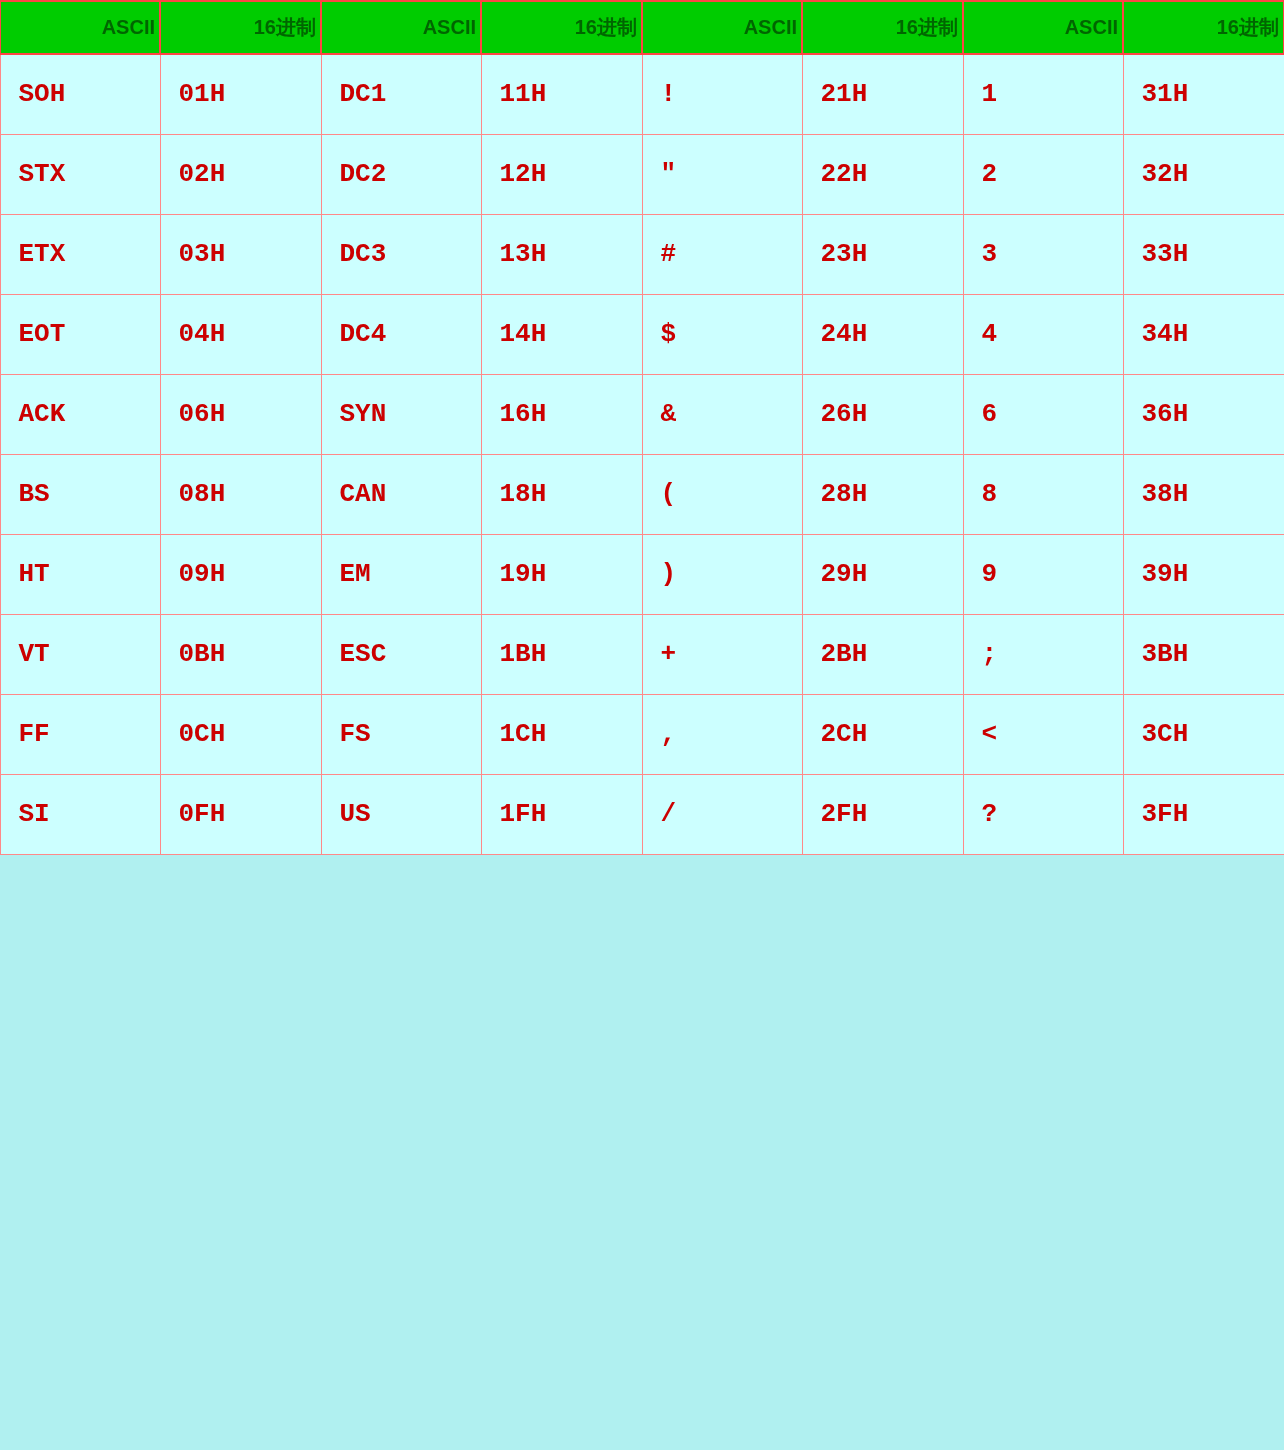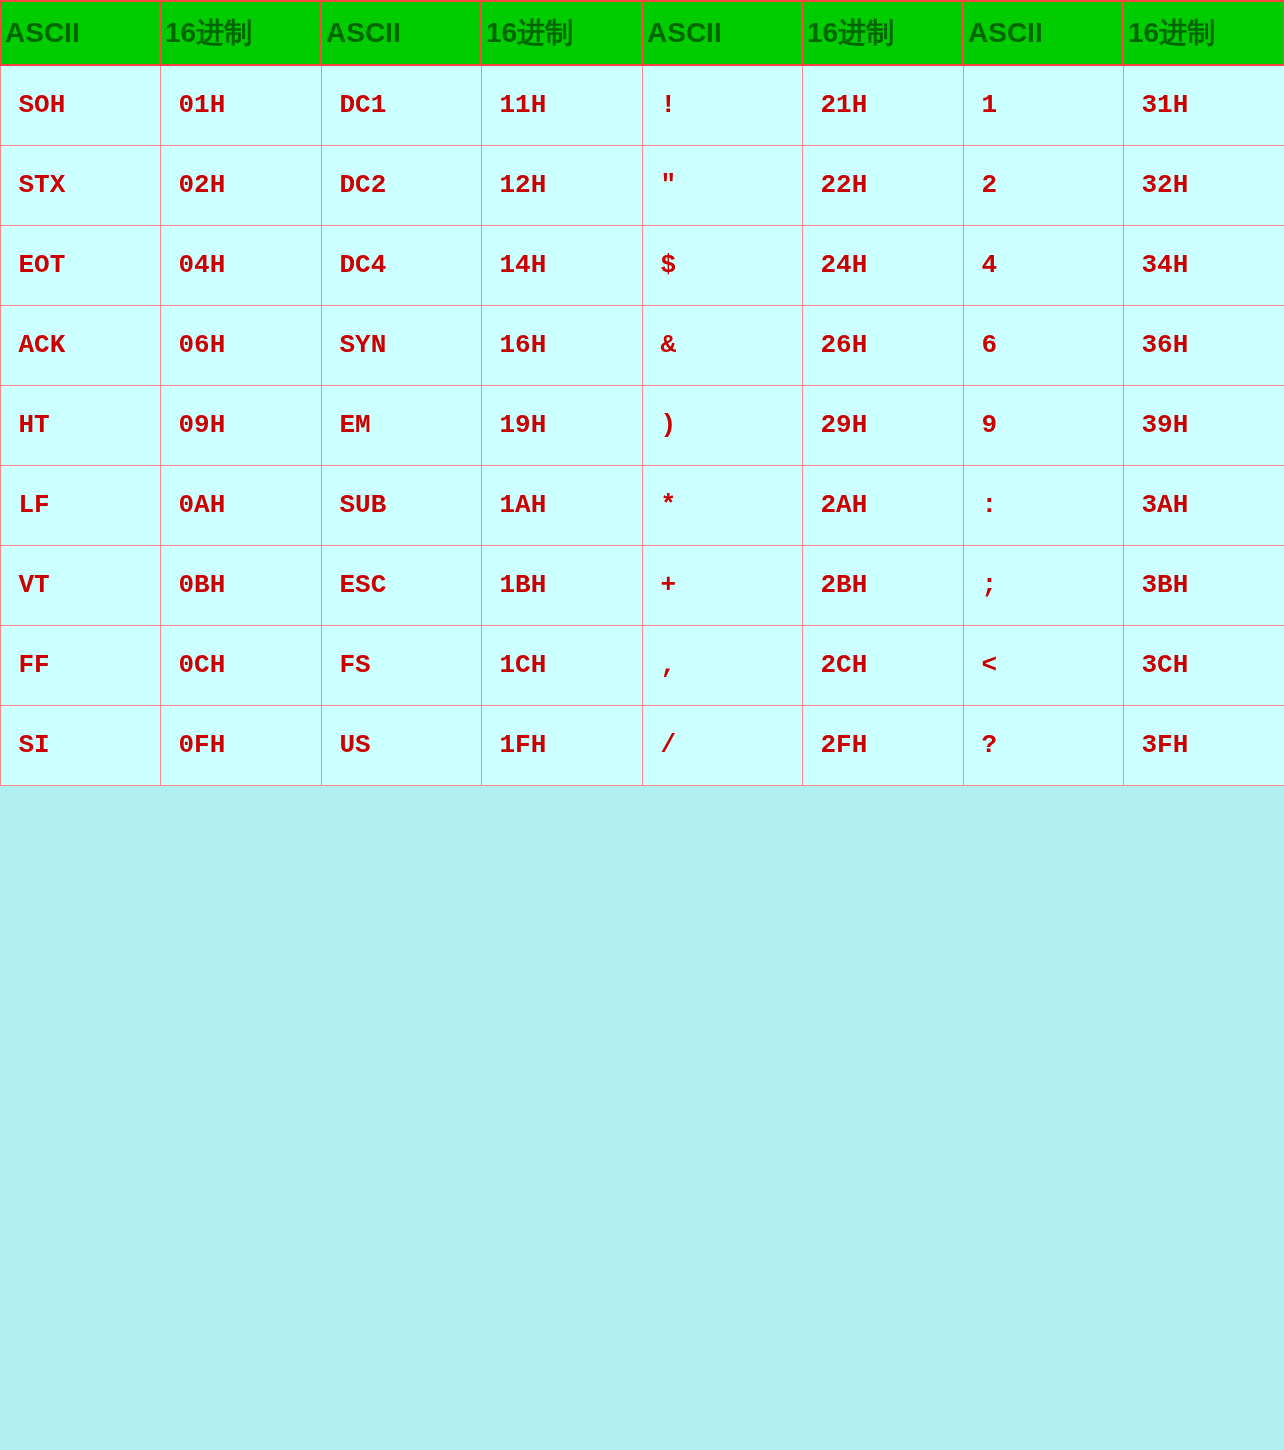--- a/index.html
+++ b/index.html
@@ -13,24 +13,24 @@
       padding: 0;
     }
     table {
       width: 1284px;
       border-collapse: collapse;
       table-layout: fixed;
     }
     th {
       background: #00cc00;
       color: #006600;
-      font-size: 28px;
+      font-size: 20px;
       font-weight: 900;
       font-family: Arial Black, Arial, sans-serif;
-      text-align: left;
+      text-align: right;
       padding: 12px 4px;
       border: 2px solid #ff4444;
     }
     td {
       background: #ccffff;
       color: #cc0000;
       font-size: 26px;
       font-weight: bold;
       font-family: 'Courier New', Courier, monospace;
       text-align: left;
@@ -89,58 +89,68 @@
         <td>STX</td>
         <td>02H</td>
         <td>DC2</td>
         <td>12H</td>
         <td>″</td>
         <td>22H</td>
         <td>2</td>
         <td>32H</td>
       </tr>
       <tr>
+        <td>ETX</td>
+        <td>03H</td>
+        <td>DC3</td>
+        <td>13H</td>
+        <td>#</td>
+        <td>23H</td>
+        <td>3</td>
+        <td>33H</td>
+      </tr>
+      <tr>
         <td>EOT</td>
         <td>04H</td>
         <td>DC4</td>
         <td>14H</td>
         <td>$</td>
         <td>24H</td>
         <td>4</td>
         <td>34H</td>
       </tr>
       <tr>
         <td>ACK</td>
         <td>06H</td>
         <td>SYN</td>
         <td>16H</td>
         <td>&amp;</td>
         <td>26H</td>
         <td>6</td>
         <td>36H</td>
       </tr>
       <tr>
+        <td>BS</td>
+        <td>08H</td>
+        <td>CAN</td>
+        <td>18H</td>
+        <td>(</td>
+        <td>28H</td>
+        <td>8</td>
+        <td>38H</td>
+      </tr>
+      <tr>
         <td>HT</td>
         <td>09H</td>
         <td>EM</td>
         <td>19H</td>
         <td>)</td>
         <td>29H</td>
         <td>9</td>
         <td>39H</td>
-      </tr>
-      <tr>
-        <td>LF</td>
-        <td>0AH</td>
-        <td>SUB</td>
-        <td>1AH</td>
-        <td>*</td>
-        <td>2AH</td>
-        <td>:</td>
-        <td>3AH</td>
       </tr>
       <tr>
         <td>VT</td>
         <td>0BH</td>
         <td>ESC</td>
         <td>1BH</td>
         <td>+</td>
         <td>2BH</td>
         <td>;</td>
         <td>3BH</td>

